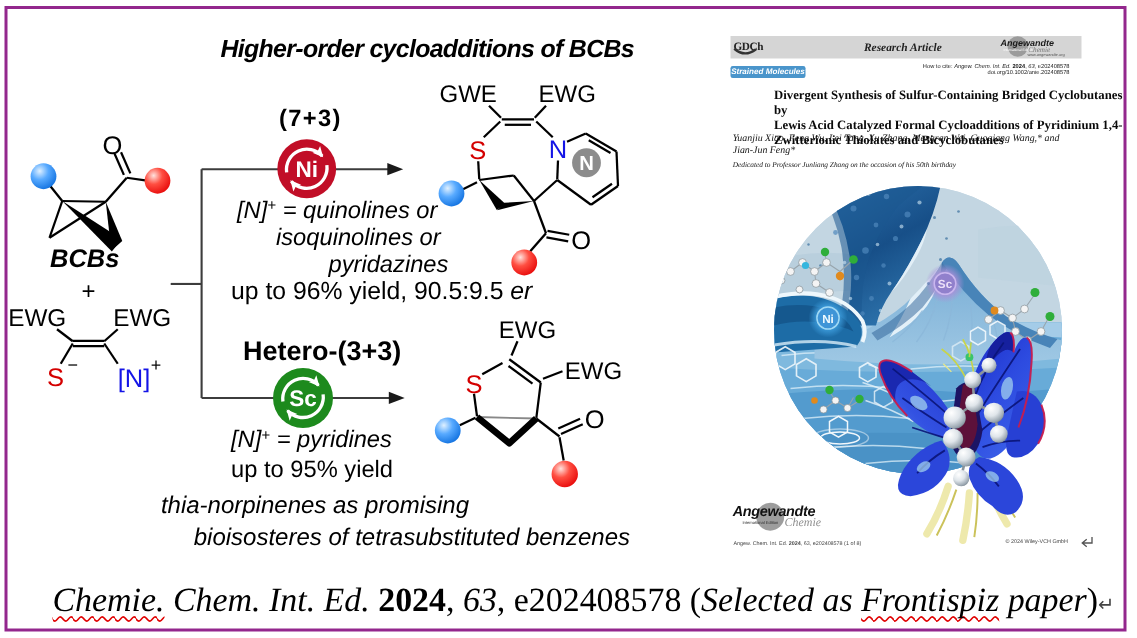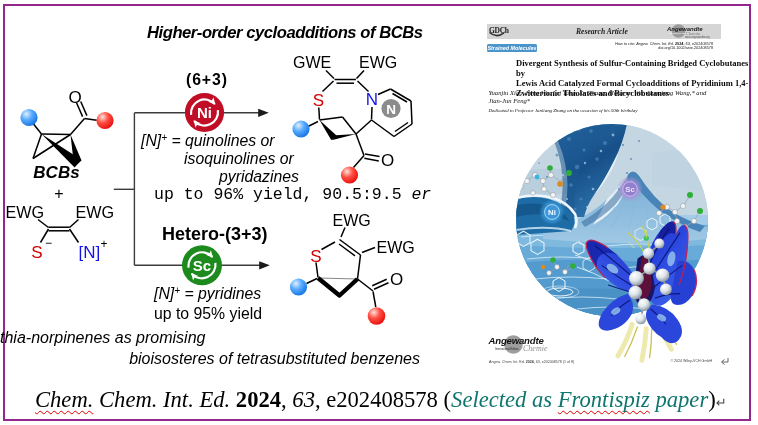--- a/index.html
+++ b/index.html
@@ -12,32 +12,32 @@
   .schemetxt{font-size:15.8px;color:#000;white-space:nowrap;}
   .cit{left:35px;top:387px;font:22.6px "Liberation Serif",serif;color:#000;white-space:nowrap;}
   .sq{text-decoration:underline;text-decoration-style:wavy;text-decoration-color:#e00000;
       text-decoration-thickness:1px;text-underline-offset:3px;text-decoration-skip-ink:none;}
 </style>
 </head>
 <body>
   <div class="abs frame"></div>
   <div class="abs title">Higher-order cycloadditions of BCBs</div>
 
-  <div class="abs schemetxt" style="left:186px;top:71px;font-weight:bold;letter-spacing:0.9px;">(6+3)</div>
-  <div class="abs schemetxt it" style="left:141px;top:131.5px;">[N]<span style="font-size:10px;vertical-align:5px;">+</span> = quinolines or</div>
+  <div class="abs schemetxt" style="left:186px;top:71px;font-weight:bold;letter-spacing:0.9px;">(7+3)</div>
+  <div class="abs schemetxt it" style="left:158px;top:131.5px;">[N]<span style="font-size:10px;vertical-align:5px;">+</span> = quinolines or</div>
   <div class="abs schemetxt it" style="left:184px;top:150px;">isoquinolines or</div>
   <div class="abs schemetxt it" style="left:187px;top:168px;margin-left:32px;">pyridazines</div>
-  <div class="abs schemetxt" style="left:154px;top:185px;font-size:16.5px;font-family:Liberation Mono, monospace;">up to 96% yield, 90.5:9.5 <span class="it">er</span></div>
+  <div class="abs schemetxt" style="left:154px;top:185px;font-size:16.5px;">up to 96% yield, 90.5:9.5 <span class="it">er</span></div>
   <div class="abs schemetxt" style="left:162px;top:224px;font-weight:bold;font-size:18px;">Hetero-(3+3)</div>
   <div class="abs schemetxt it" style="left:154px;top:285px;">[N]<span style="font-size:10px;vertical-align:5px;">+</span> = pyridines</div>
   <div class="abs schemetxt" style="left:154px;top:305px;">up to 95% yield</div>
-  <div class="abs schemetxt it" style="left:0;top:329px;width:420px;text-align:left;font-size:16px;">thia-norpinenes as promising</div>
+  <div class="abs schemetxt it" style="left:0;top:329px;width:420px;text-align:center;font-size:16px;">thia-norpinenes as promising</div>
   <div class="abs schemetxt it" style="left:0;top:350px;width:420px;text-align:right;font-size:16px;">bioisosteres of tetrasubstituted benzenes</div>
 
-  <div class="abs cit"><span class="it"><span class="sq">Chem.</span> Chem. Int. Ed.</span> <b>2024</b>, <span class="it">63</span>, e202408578 (<span class="it" style="color:#0f766e;">Selected as <span class="sq">Frontispiz</span> paper</span>)<span style="font-size:13px;color:#444;">↵</span></div>
+  <div class="abs cit"><span class="it"><span class="sq">Chemie.</span> Chem. Int. Ed.</span> <b>2024</b>, <span class="it">63</span>, e202408578 (<span class="it" style="color:#000000;">Selected as <span class="sq">Frontispiz</span> paper</span>)<span style="font-size:13px;color:#444;">↵</span></div>
 
   <svg class="abs" style="left:0;top:0;" width="758" height="425" viewBox="0 0 758 425">
     <defs>
       <radialGradient id="bg" cx="0.35" cy="0.3" r="0.75">
         <stop offset="0" stop-color="#dff0ff"></stop>
         <stop offset="0.45" stop-color="#58aaff"></stop>
         <stop offset="1" stop-color="#1272e0"></stop>
       </radialGradient>
       <radialGradient id="rg" cx="0.35" cy="0.3" r="0.75">
         <stop offset="0" stop-color="#ffe2dd"></stop>

